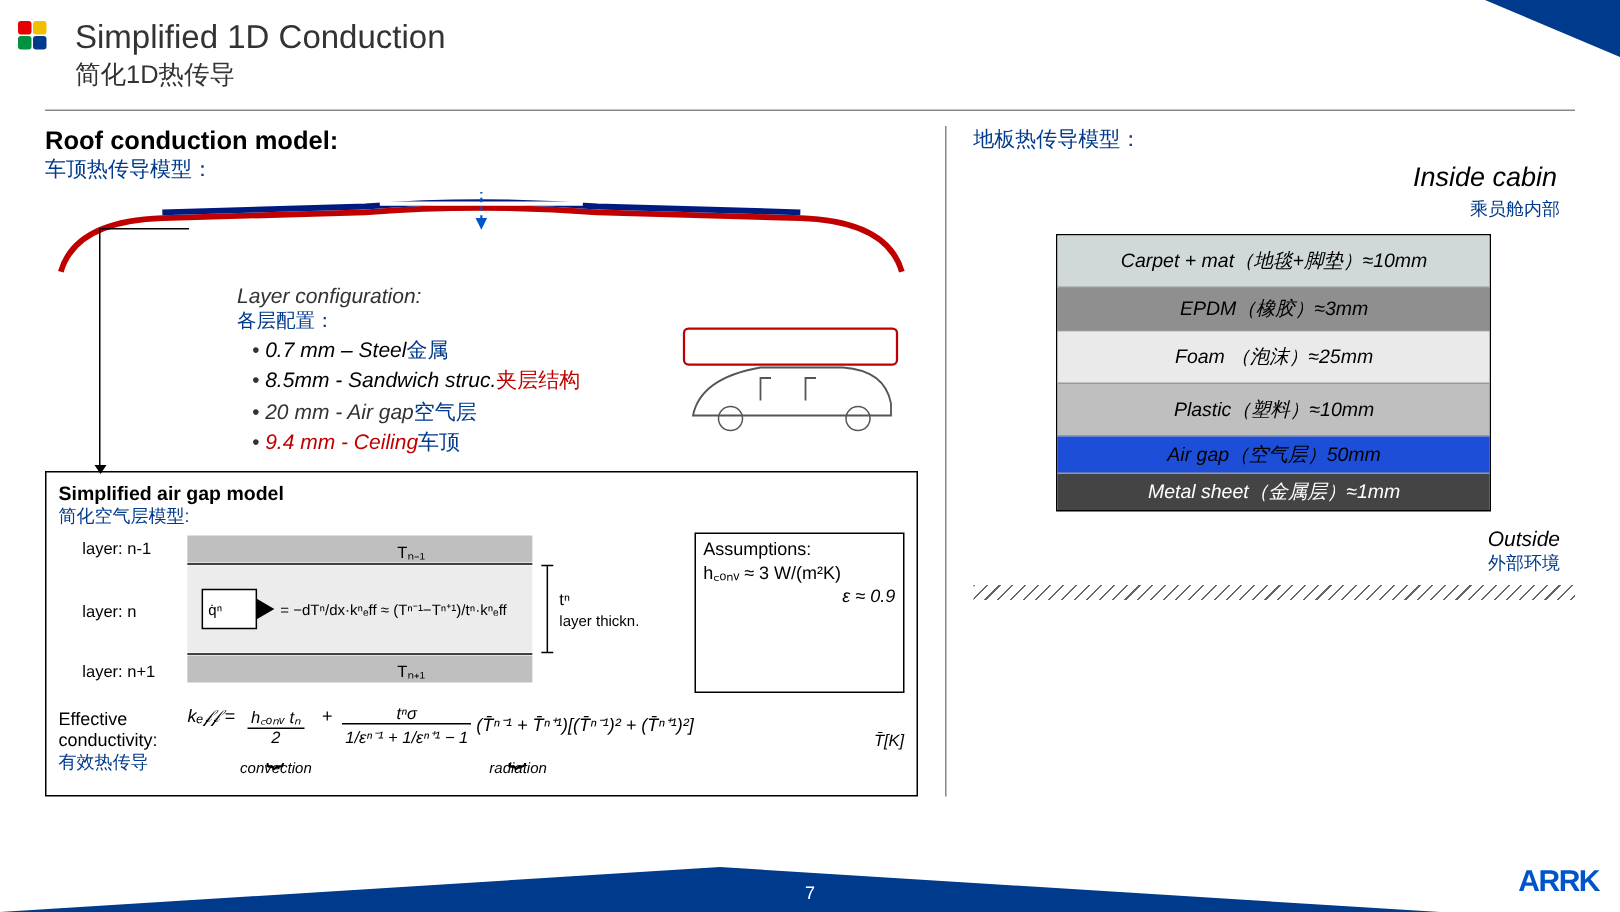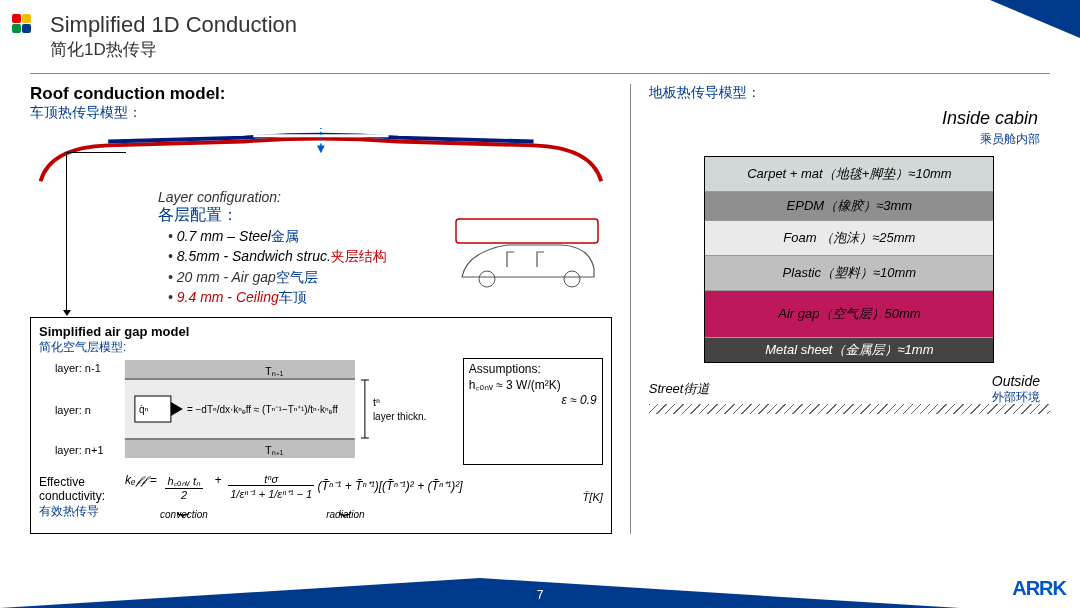--- a/index.html
+++ b/index.html
@@ -31,21 +31,21 @@
   .assump-box { border: 1px solid #000; width: 140px; font-size: 12px; padding: 3px 5px; }
   .eff-k { font-size: 12px; margin-top: 8px; display:flex; gap:8px; align-items:center;}
   .cabin-label { text-align: right; font-style: italic; font-size: 18px; margin: 4px 12px 2px 0; }
   .cabin-label-zh { text-align: right; font-size: 12px; color: #003a8c; margin-right: 10px; margin-bottom: 8px; }
   .floor-stack { border: 1px solid #000; margin: 0 auto; width: 290px; font-style: italic; font-size: 13px; }
   .floor-stack .layer { text-align: center; padding: 8px 4px; border-bottom: 1px solid #999; }
   .floor-stack .layer.carpet { background: #d0d8d8; }
   .floor-stack .layer.epdm { background: #8f8f8f; color:#000; padding:5px 4px;}
   .floor-stack .layer.foam { background: #eaeaea; }
   .floor-stack .layer.plastic { background: #bfbfbf; }
-  .floor-stack .layer.airgap { background: #be185d; padding: 14px 4px; }
+  .floor-stack .layer.airgap { background: #1d4ed8; padding: 3px 4px; }
   .floor-stack .layer.metal { background: #444; color: #fff; border-bottom:none; padding:3px 4px;}
   .outside-label { text-align: right; font-style: italic; font-size: 14px; margin: 10px 10px 0 0; }
   .outside-label-zh { text-align: right; font-size: 12px; color: #003a8c; margin-right: 10px; }
   .street { font-style: italic; font-size: 13px; margin-top: -26px; }
   .hatch { height: 10px; background: repeating-linear-gradient(135deg, #666 0 1px, transparent 1px 6px); margin-top: 6px; }
   .footer { position: absolute; bottom: 0; left: 0; right: 0; height: 34px; }
   .footer-tri { position:absolute; left:0; bottom:0; width:0;height:0; border-left:480px solid transparent; border-bottom:30px solid #003a8c;}
   .footer-tri2 { position:absolute; right:120px; bottom:0; width:0;height:0; border-right:480px solid transparent; border-bottom:30px solid #003a8c;}
   .page-num { position:absolute; left:50%; transform:translateX(-50%); bottom:6px; color:#fff; font-size:12px; z-index:2;}
   .arrk { position:absolute; right:14px; bottom:8px; font-weight:900; font-size:20px; color:#0055c8; letter-spacing:-1px;}
@@ -88,21 +88,21 @@
         <path d="M10 55 Q20 20 80 18 L220 14 Q300 8 380 14 L520 18 Q580 20 590 55" stroke="#c00000" stroke-width="4" fill="none"></path>
         <path d="M80 14 L220 10 Q300 4 380 10 L520 14" stroke="#001a80" stroke-width="4" fill="none"></path>
         <path d="M230 8 L370 8" stroke="#fff" stroke-width="3" fill="none"></path>
         <line x1="300" y1="-2" x2="300" y2="22" stroke="#0055c8" stroke-width="1.5" stroke-dasharray="3 3"></line>
         <polygon points="300,26 296,18 304,18" fill="#0055c8"></polygon>
       </svg>
       <div class="vert-line"></div>
 
       <div class="layer-config">
         <div class="layer-config-title"><span>Layer configuration:</span></div>
-        <div style="font-size:16px" class="zh">各层配置：</div>
+        <div style="font-size:13px" class="zh">各层配置：</div>
         <ul>
           <li><span class="steel">0.7 mm – Steel</span><span class="zh">金属</span></li>
           <li><span style="color:#000">8.5mm - Sandwich struc.</span><span class="zh sandwich">夹层结构</span></li>
           <li><span>20 mm - Air gap</span><span class="zh">空气层</span></li>
           <li><span class="ceiling">9.4 mm - Ceiling</span><span class="zh">车顶</span></li>
         </ul>
         <svg class="car-img" viewBox="0 0 150 80">
           <rect x="4" y="2" width="142" height="24" fill="none" stroke="#c00000" stroke-width="1.5" rx="3"></rect>
           <path d="M10 60 Q15 35 55 28 L110 28 Q138 30 142 52 L142 60 L10 60 Z" fill="none" stroke="#555" stroke-width="1.2"></path>
           <circle cx="35" cy="62" r="8" fill="none" stroke="#555"></circle>
@@ -167,21 +167,20 @@
       <div class="floor-stack">
         <div class="layer carpet">Carpet + mat（地毯+脚垫）≈10mm</div>
         <div class="layer epdm">EPDM（橡胶）≈3mm</div>
         <div class="layer foam">Foam （泡沫）≈25mm</div>
         <div class="layer plastic">Plastic（塑料）≈10mm</div>
         <div class="layer airgap">Air gap（空气层）50mm</div>
         <div class="layer metal">Metal sheet（金属层）≈1mm</div>
       </div>
       <div class="outside-label">Outside</div>
       <div class="outside-label-zh">外部环境</div>
-      <div class="street"><i>Street街道</i></div>
       <div class="hatch"></div>
     </div>
   </div>
 
   <div class="footer">
     <div class="footer-tri"></div>
     <div class="footer-tri2"></div>
     <div class="page-num">7</div>
     <div class="arrk">ARRK</div>
   </div>

